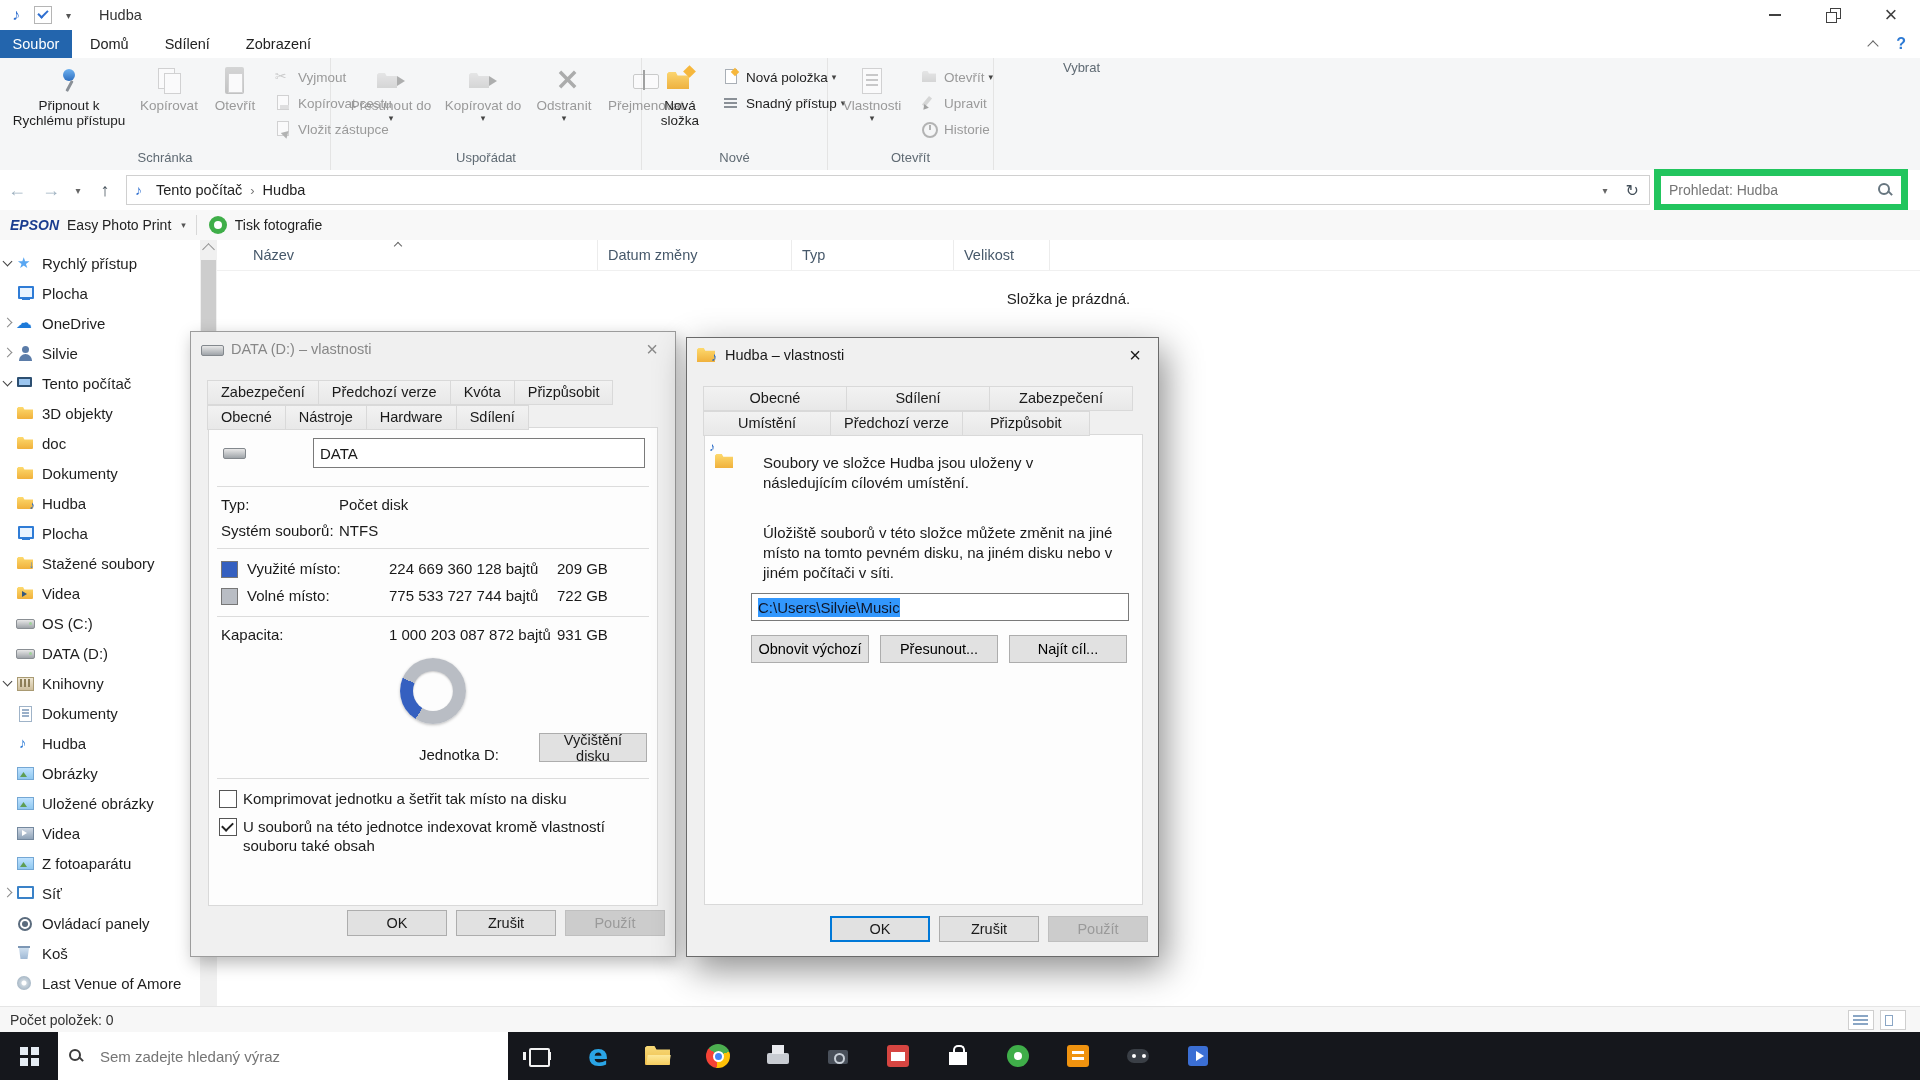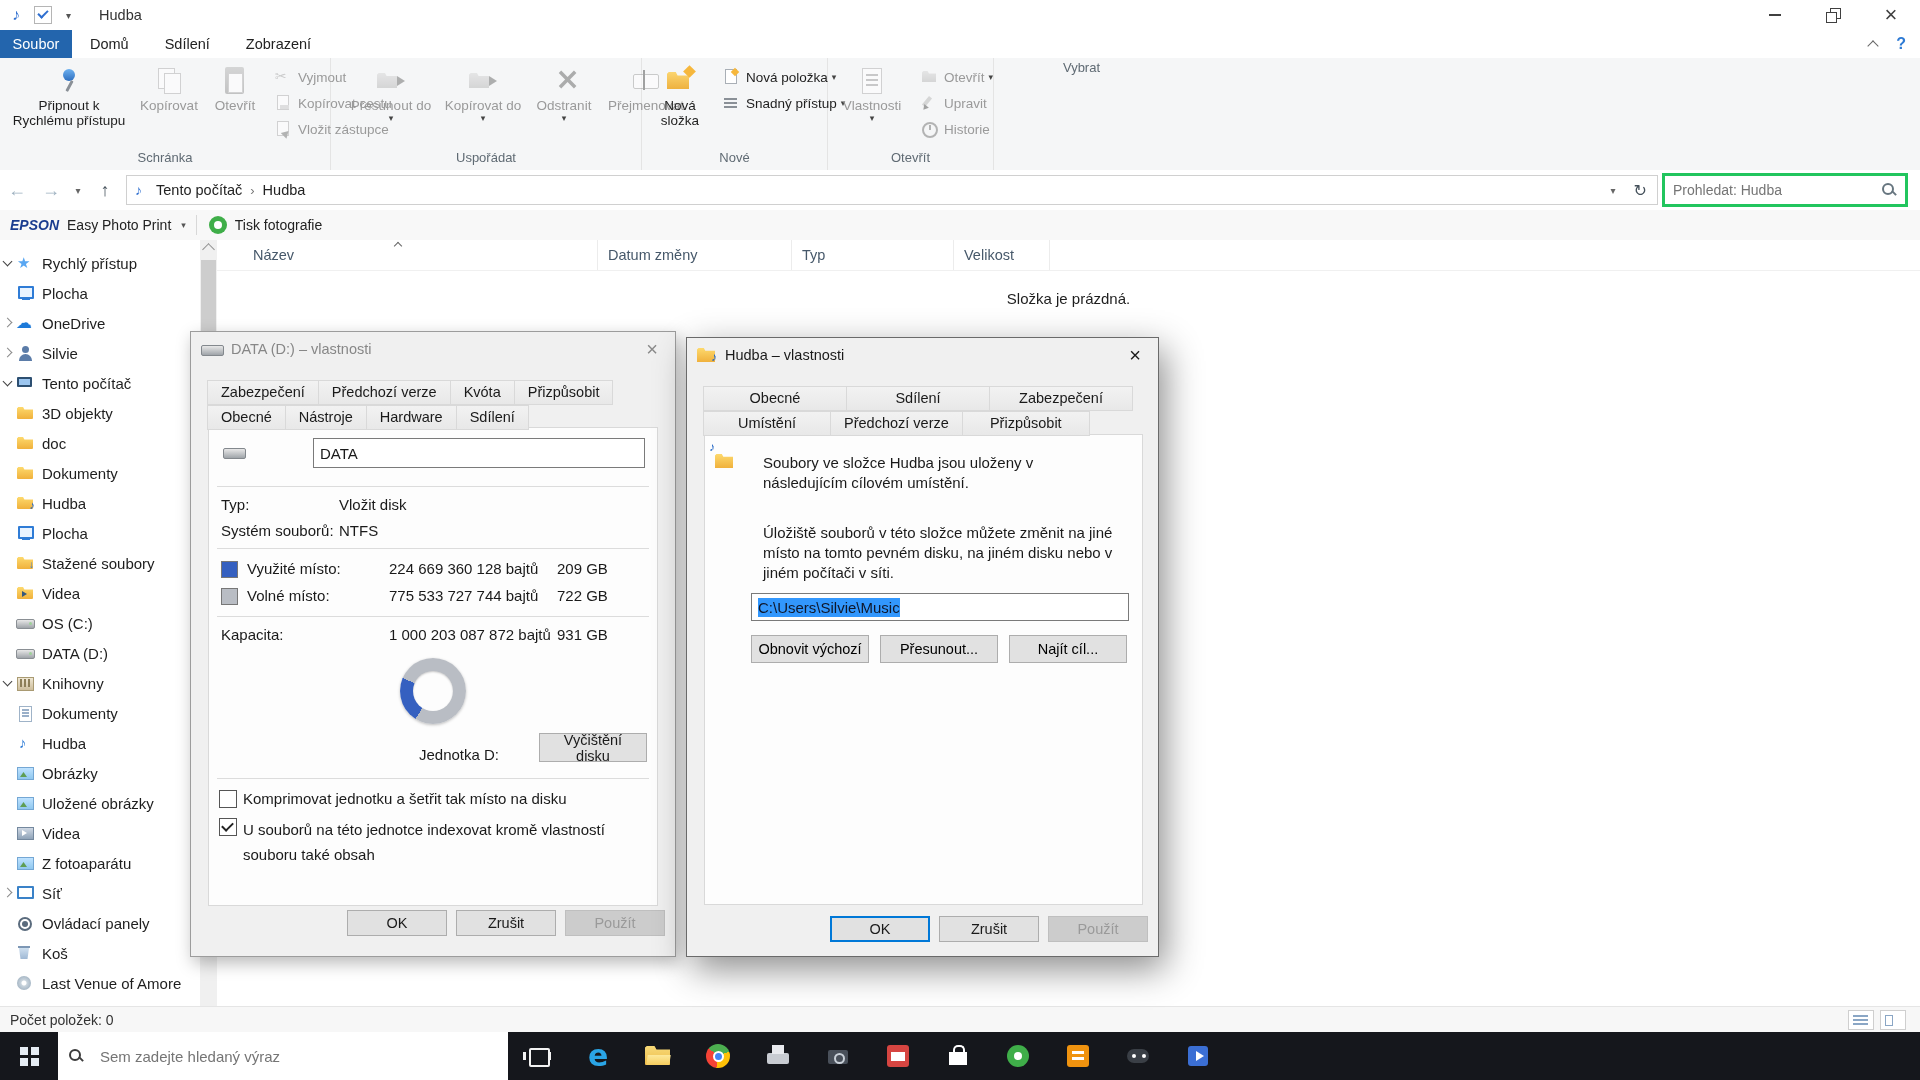--- a/index.html
+++ b/index.html
@@ -89,21 +89,21 @@
   .nav-back,.nav-fwd{color:#9fb2c1}
   .nav-up{color:#44505a}
   .nav-drop{color:#666;font-size:10px;width:20px;text-align:center}
   .crumbbox{flex:1;height:28px;border:1px solid #d0d0d0;background:#fff;display:flex;align-items:center;margin:0 4px;font-size:14.5px}
   .crumb-ico{color:#2f6fd0;font-size:14px;padding:0 8px}
   .crumb{padding:0 6px;color:#222}
   .crumb-sep{color:#777;font-size:13px;padding:0 2px}
   .crumb-right{margin-left:auto;display:flex;align-items:center}
   .crumb-caret{color:#666;font-size:10px;padding:0 8px}
   .refresh{color:#44505a;font-size:16px;padding:0 10px}
-  .searchbox{width:240px;height:28px;border:3px solid #22c55e;background:#fff;display:flex;align-items:center;margin-right:12px}
+  .searchbox{width:240px;height:28px;border:7px solid #22c55e;background:#fff;display:flex;align-items:center;margin-right:12px}
   .searchbox input{flex:1;border:none;outline:none;font-size:14px;color:#555;padding:0 8px;font-family:inherit;background:transparent}
   .mag{width:16px;height:16px;position:relative;margin-right:8px;flex:none}
   .mag::before{content:"";position:absolute;left:1px;top:1px;width:8px;height:8px;border:2px solid #66757f;border-radius:50%}
   .mag::after{content:"";position:absolute;left:10px;top:10px;width:6px;height:2px;background:#66757f;transform:rotate(45deg)}
   
   .epsonbar{position:absolute;left:0;top:210px;width:1920px;height:30px;background:#f8f8f8;border-bottom:1px solid #e5e5e5;display:flex;align-items:center;font-size:14px}
   .epson-brand{font-weight:bold;font-style:italic;color:#1a3c8f;padding-left:10px}
   .epson-prod{padding-left:8px;color:#222}
   .epson-caret{color:#555;font-size:9px;padding:0 10px}
   .vsep{width:1px;height:20px;background:#d8d8d8}
@@ -708,21 +708,21 @@
       </div>
       <div class="dtab">
         <span>Sdílení</span>
       </div>
     </div>
   <div class="page" style="left:17px;top:95px;width:448px;height:477px">
     <span class="dt-drive abs" style="left:14px;top:16px;transform:scale(1.7);transform-origin:left top"></span>
     <input class="textinput" style="left: 104px; top: 10px; width: 318px; height: 28px;" value="DATA">
     <div class="hr" style="left:8px;right:8px;top:58px"></div>
     <span class="flabel" style="left:12px;top:68px">Typ:</span>
-    <span class="flabel" style="left:130px;top:68px">Vložit disk</span>
+    <span class="flabel" style="left:130px;top:68px">Počet disk</span>
     <span class="flabel" style="left:12px;top:94px">Systém souborů:</span>
     <span class="flabel" style="left:130px;top:94px">NTFS</span>
     <div class="hr" style="left:8px;right:8px;top:120px"></div>
     <span class="swatch" style="left: 12px; top: 133px; background: rgb(53, 96, 192);"></span>
     <span class="flabel" style="left:38px;top:132px">Využité místo:</span>
     <span class="flabel" style="left:180px;top:132px">224 669 360 128 bajtů</span>
     <span class="flabel" style="left:348px;top:132px">209 GB</span>
     <span class="swatch" style="left: 12px; top: 160px; background: rgb(185, 189, 196);"></span>
     <span class="flabel" style="left:38px;top:159px">Volné místo:</span>
     <span class="flabel" style="left:180px;top:159px">775 533 727 744 bajtů</span>
@@ -731,21 +731,21 @@
     <span class="flabel" style="left:12px;top:198px">Kapacita:</span>
     <span class="flabel" style="left:180px;top:198px">1 000 203 087 872 bajtů</span>
     <span class="flabel" style="left:348px;top:198px">931 GB</span>
     <div class="donut" style="left: 191px; top: 230px; background: conic-gradient(from 212deg, rgb(53, 96, 192) 0deg, rgb(53, 96, 192) 22.5%, rgb(185, 189, 196) 22.5%, rgb(185, 189, 196) 100%);"></div>
     <span class="flabel" style="left:160px;top:318px;width:130px;text-align:right">Jednotka D:</span>
     <button class="btn" style="position:absolute;left:330px;top:305px;width:108px;height:29px">Vyčištění disku</button>
     <div class="hr" style="left:8px;right:8px;top:350px"></div>
     <span class="cb" style="left:10px;top:362px"></span>
     <span class="flabel" style="left:34px;top:362px;width:400px">Komprimovat jednotku a šetřit tak místo na disku</span>
     <span class="cb checked" style="left:10px;top:390px"></span>
-    <span class="flabel" style="left:34px;top:389px;width:398px;line-height:25px">U souborů na této jednotce indexovat kromě vlastností souboru také obsah</span>
+    <span class="flabel" style="left:34px;top:389px;width:398px;line-height:19px">U souborů na této jednotce indexovat kromě vlastností souboru také obsah</span>
   </div>
   <div class="dlg-btns" style="right:10px;top:578px">
     <button class="btn">OK</button>
     <button class="btn">Zrušit</button>
     <button class="btn disabled">Použít</button>
   </div>
 </div>
 
 <div class="dialog active" style="left:686px;top:337px;width:471px;height:618px">
   <div class="dlg-title">

